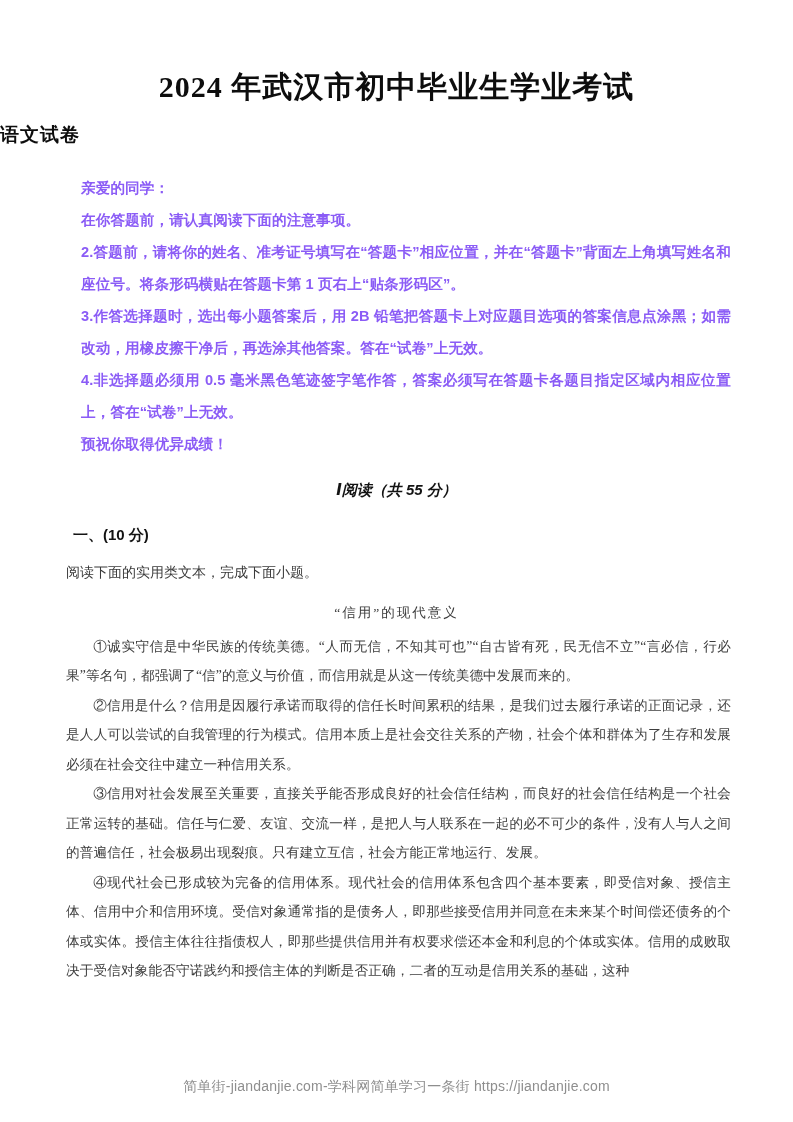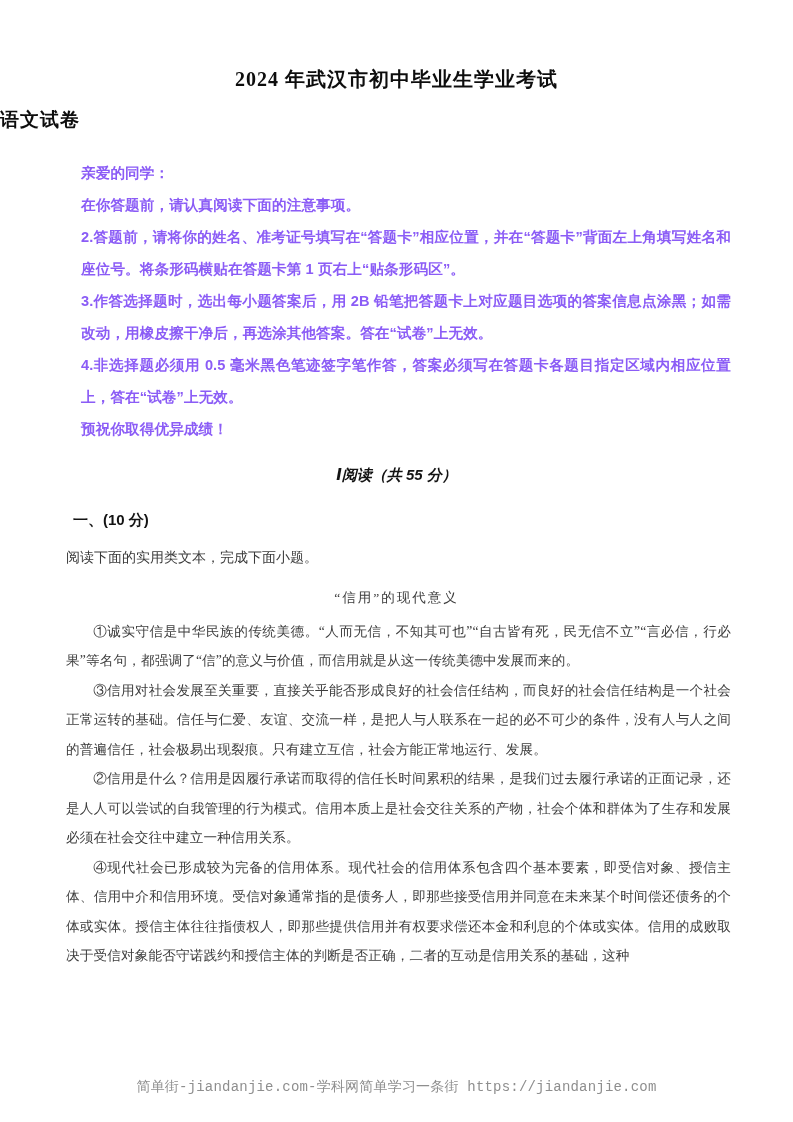--- a/index.html
+++ b/index.html
@@ -21,21 +21,21 @@
     position: absolute;
     inset: 0;
     padding: 0;
   }
 
   
   .doc-title {
     text-align: center;
     font-family: "Liberation Serif", "DejaVu Serif", serif;
     font-weight: bold;
-    font-size: 20px;
+    font-size: 30px;
     letter-spacing: 1px;
     margin: 0;
     padding-top: 64px;
     line-height: 1.5;
     color: #0d0d0d;
   }
   .doc-subtitle {
     text-align: left;
     font-family: "Liberation Serif", "DejaVu Serif", serif;
     font-weight: bold;
@@ -120,21 +120,21 @@
     letter-spacing: 0.15px;
   }
 
   
   .footer {
     position: absolute;
     left: 0;
     right: 0;
     bottom: 26px;
     text-align: center;
-    font-family: Liberation Mono, monospace;
+    font-family: Liberation Sans, sans-serif;
     font-size: 14px;
     color: #8e8e8e;
     letter-spacing: 0.2px;
   }
 </style>
 </head>
 <body>
 
 <div class="page">
 
@@ -154,20 +154,20 @@
   <p class="section-center">Ⅰ阅读（共 55 分）</p>
 
   <p class="section-left">一、(10 分)</p>
 
   <p class="prompt-line">阅读下面的实用类文本，完成下面小题。</p>
 
   <p class="article-title">“信用”的现代意义</p>
 
   <div class="article">
     <p>①诚实守信是中华民族的传统美德。“人而无信，不知其可也”“自古皆有死，民无信不立”“言必信，行必果”等名句，都强调了“信”的意义与价值，而信用就是从这一传统美德中发展而来的。</p>
+    <p>②信用是什么？信用是因履行承诺而取得的信任长时间累积的结果，是我们过去履行承诺的正面记录，还是人人可以尝试的自我管理的行为模式。信用本质上是社会交往关系的产物，社会个体和群体为了生存和发展必须在社会交往中建立一种信用关系。</p>
     <p>③信用对社会发展至关重要，直接关乎能否形成良好的社会信任结构，而良好的社会信任结构是一个社会正常运转的基础。信任与仁爱、友谊、交流一样，是把人与人联系在一起的必不可少的条件，没有人与人之间的普遍信任，社会极易出现裂痕。只有建立互信，社会方能正常地运行、发展。</p>
-    <p>②信用是什么？信用是因履行承诺而取得的信任长时间累积的结果，是我们过去履行承诺的正面记录，还是人人可以尝试的自我管理的行为模式。信用本质上是社会交往关系的产物，社会个体和群体为了生存和发展必须在社会交往中建立一种信用关系。</p>
     <p>④现代社会已形成较为完备的信用体系。现代社会的信用体系包含四个基本要素，即受信对象、授信主体、信用中介和信用环境。受信对象通常指的是债务人，即那些接受信用并同意在未来某个时间偿还债务的个体或实体。授信主体往往指债权人，即那些提供信用并有权要求偿还本金和利息的个体或实体。信用的成败取决于受信对象能否守诺践约和授信主体的判断是否正确，二者的互动是信用关系的基础，这种</p>
   </div>
 
   <div class="footer">简单街-jiandanjie.com-学科网简单学习一条街 https://jiandanjie.com</div>
 
 </div>
 
 </body></html>

